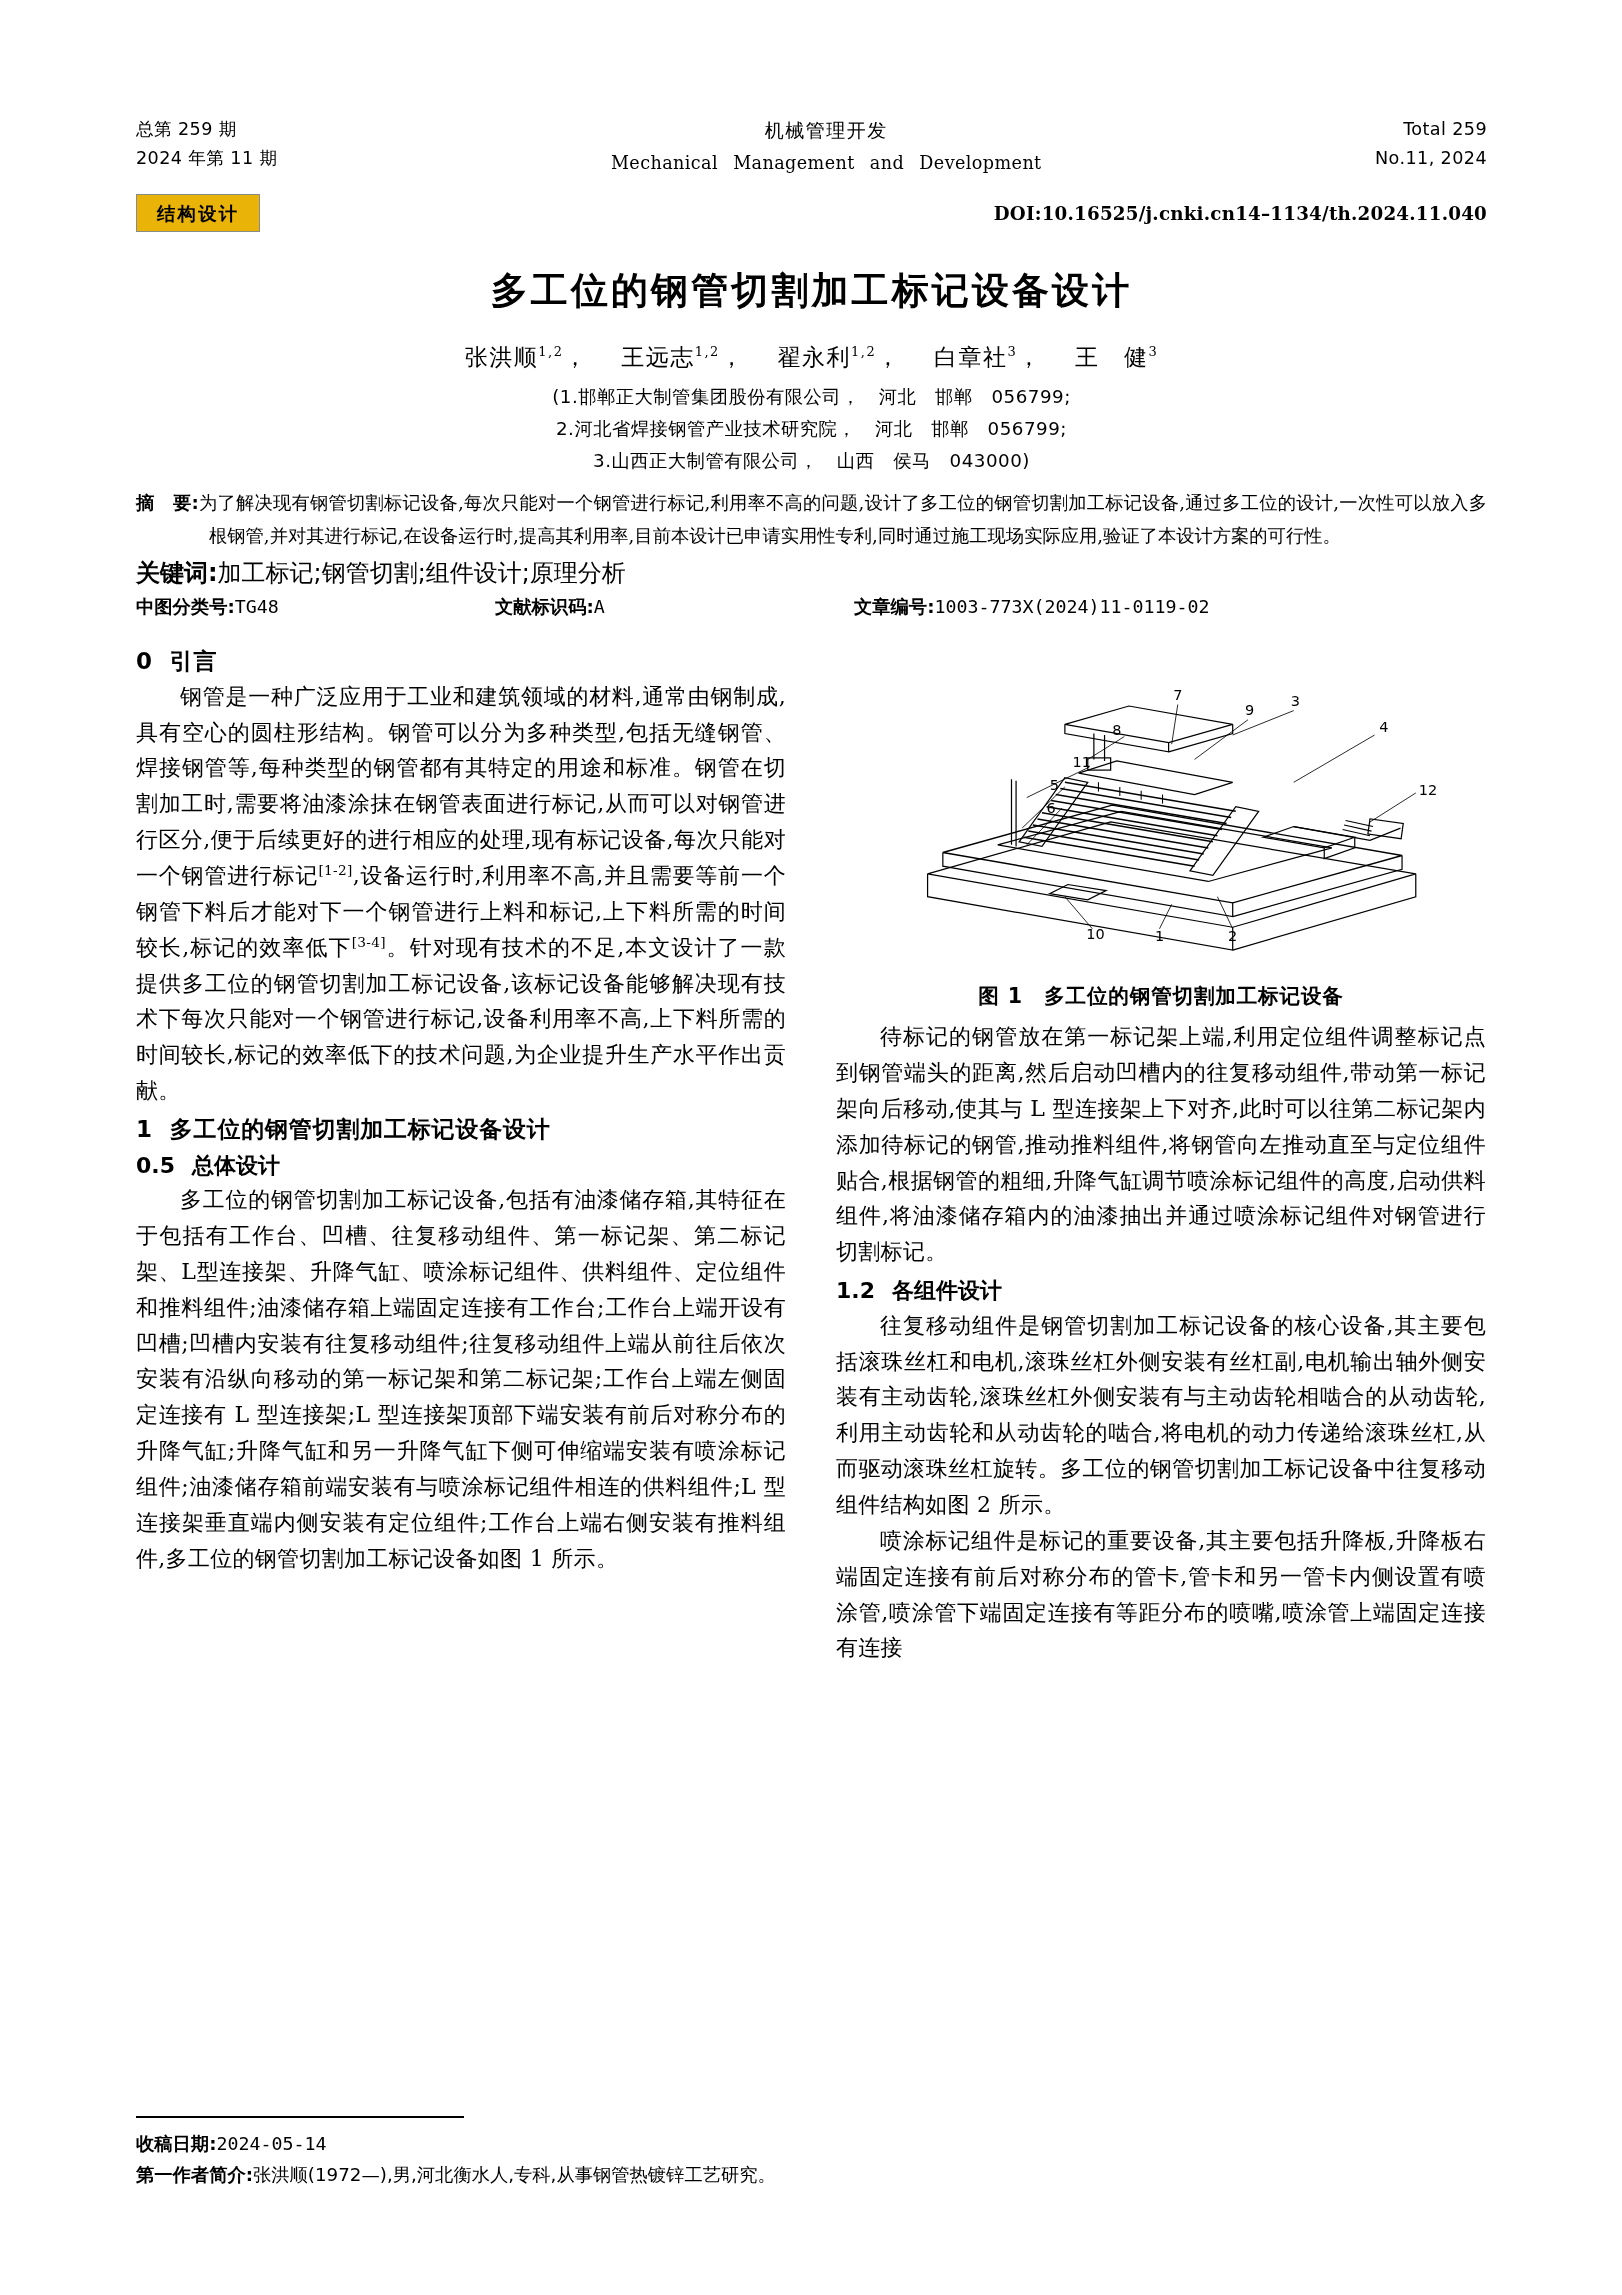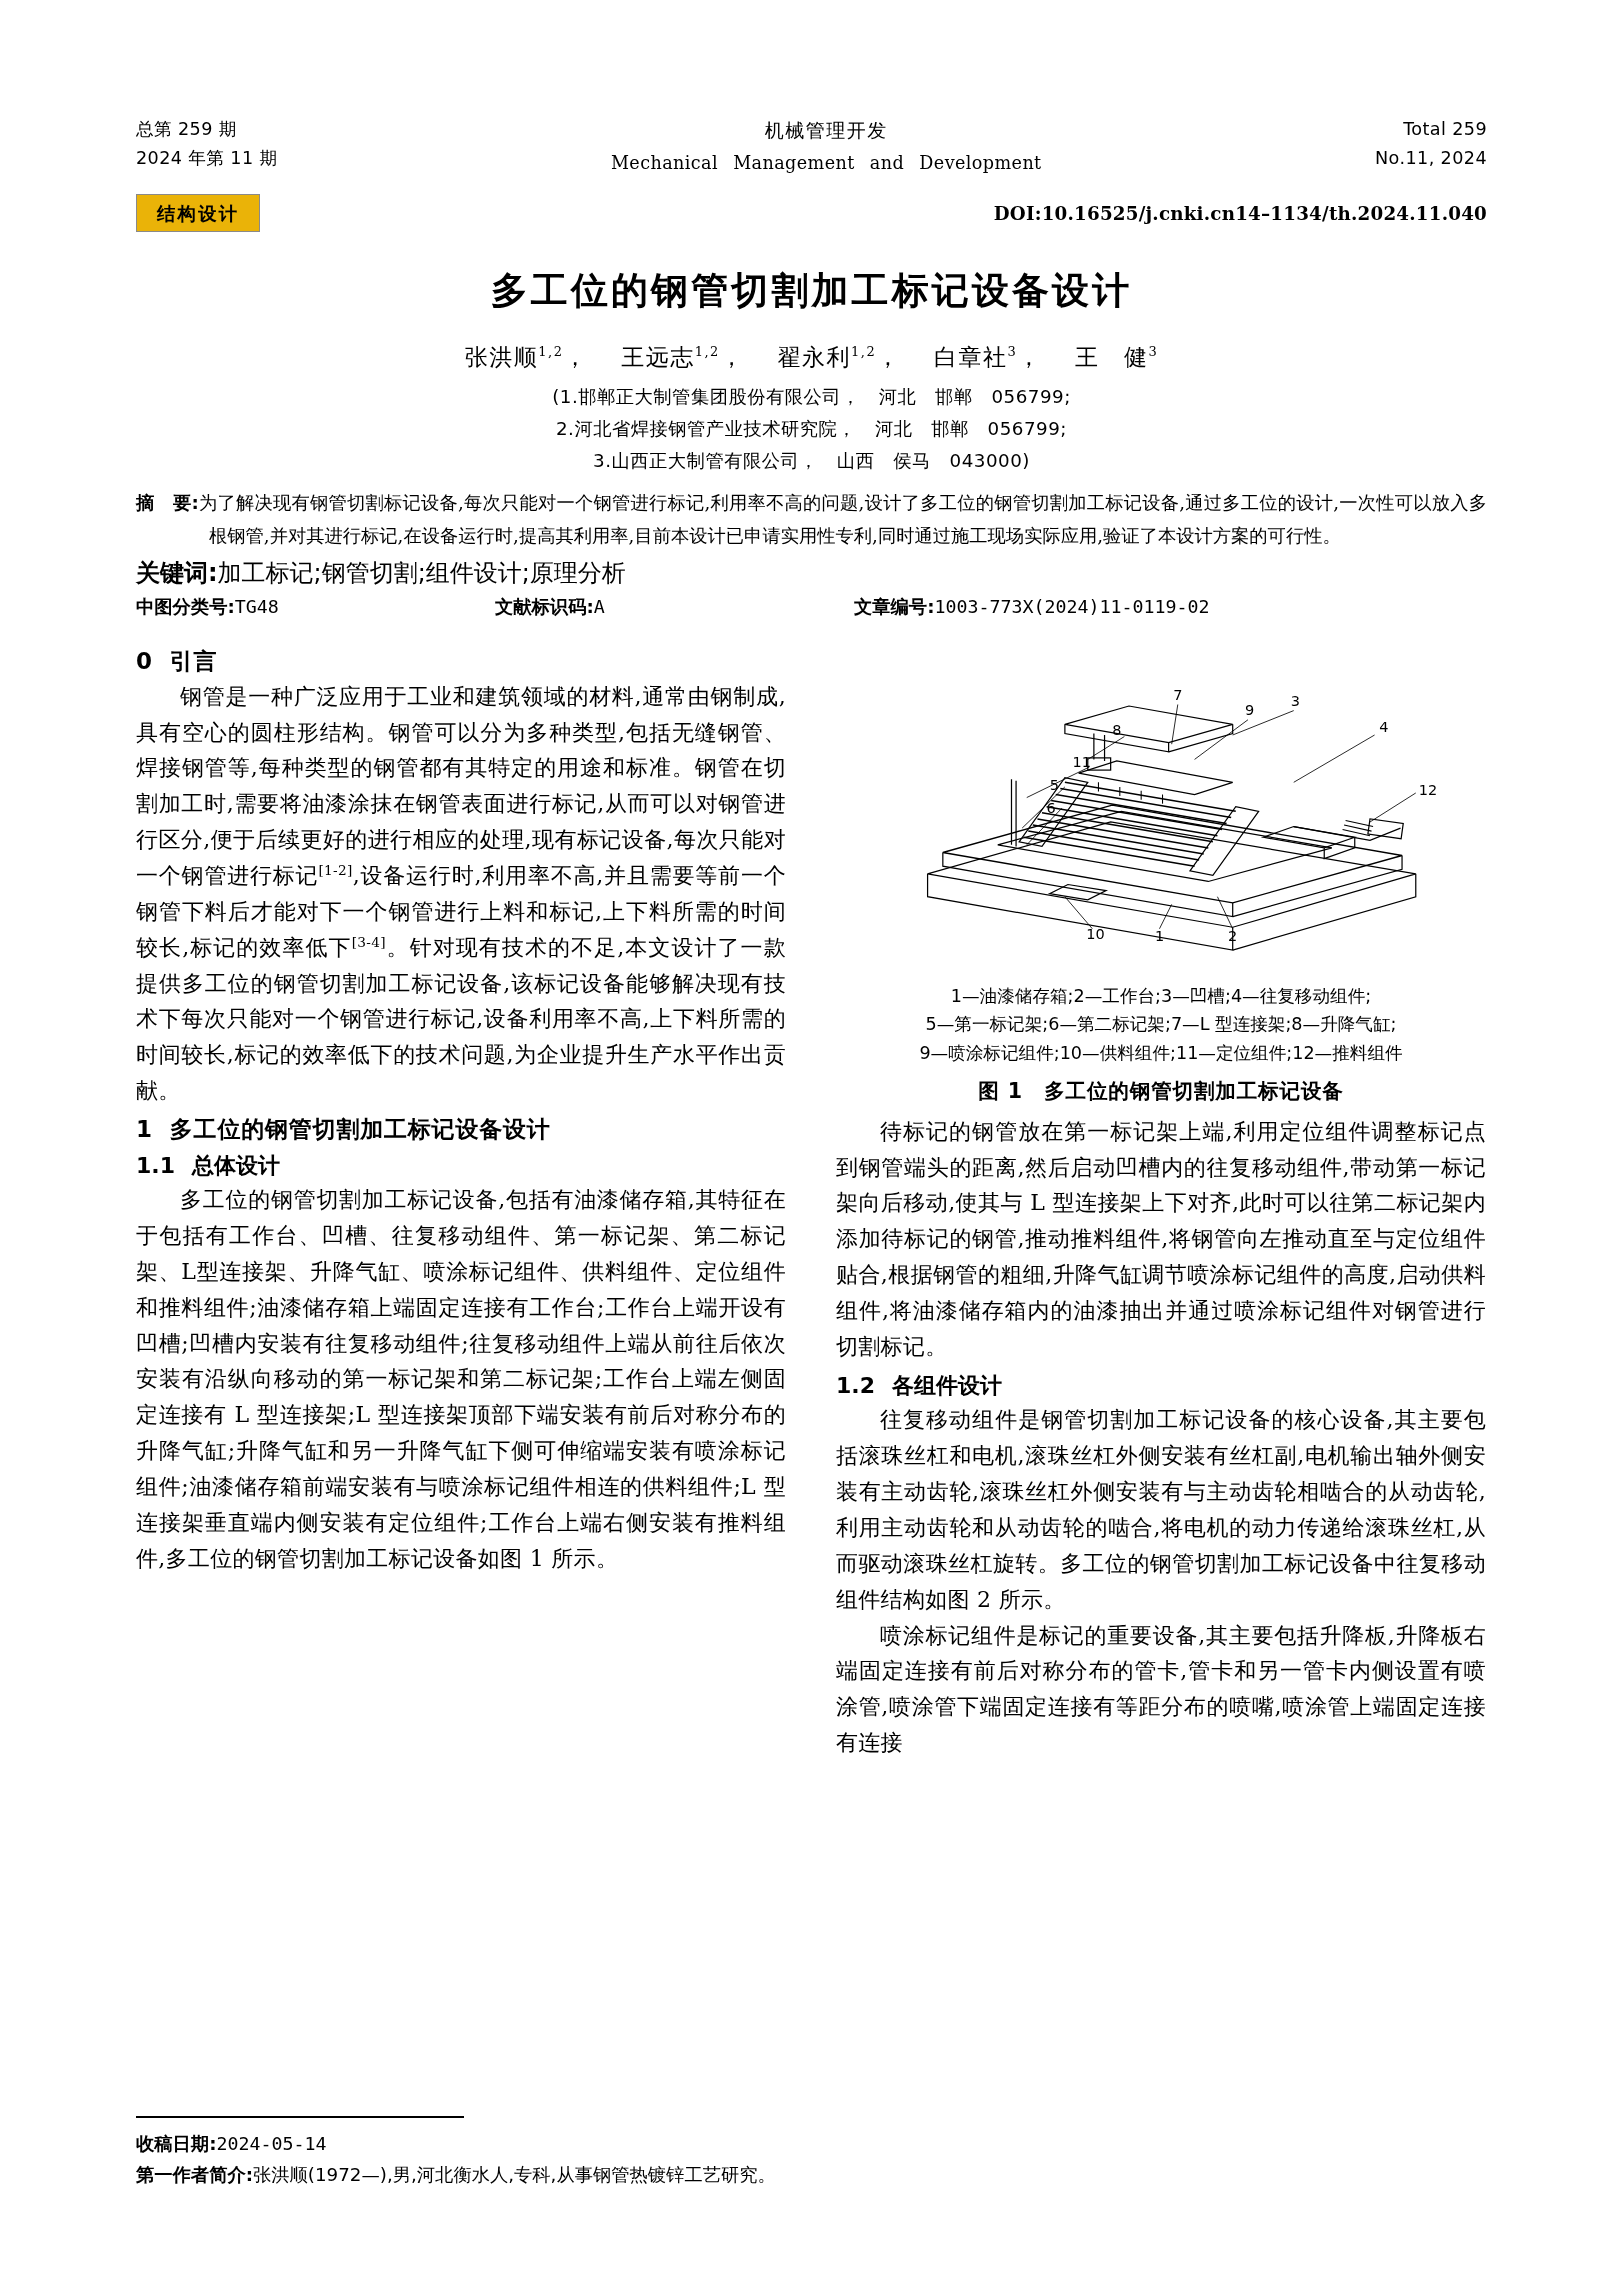--- a/index.html
+++ b/index.html
@@ -260,21 +260,21 @@
       <div class="c3"><b>文章编号:</b><span class="mono">1003-773X(2024)11-0119-02</span></div>
     </div>
 
     <div class="cols">
 
       <div class="col">
         <div class="sec-h"><span class="num">0</span><span>引言</span></div>
         <p class="body-p"><span>钢管是一种广泛应用于工业和建筑领域的材料,通常由钢制成,具有空心的圆柱形结构。钢管可以分为多种类型,包括无缝钢管、焊接钢管等,每种类型的钢管都有其特定的用途和标准。钢管在切割加工时,需要将油漆涂抹在钢管表面进行标记,从而可以对钢管进行区分,便于后续更好的进行相应的处理,现有标记设备,每次只能对一个钢管进行标记</span><sup>[1-2]</sup><span>,设备运行时,利用率不高,并且需要等前一个钢管下料后才能对下一个钢管进行上料和标记,上下料所需的时间较长,标记的效率低下</span><sup>[3-4]</sup><span>。针对现有技术的不足,本文设计了一款提供多工位的钢管切割加工标记设备,该标记设备能够解决现有技术下每次只能对一个钢管进行标记,设备利用率不高,上下料所需的时间较长,标记的效率低下的技术问题,为企业提升生产水平作出贡献。</span></p>
 
         <div class="sec-h"><span class="num">1</span><span>多工位的钢管切割加工标记设备设计</span></div>
-        <div class="sec-h2"><span class="num">1.1</span><span>总体设计</span></div>
+        <div class="sec-h2"><span class="num">0.5</span><span>总体设计</span></div>
         <p class="body-p">多工位的钢管切割加工标记设备,包括有油漆储存箱,其特征在于包括有工作台、凹槽、往复移动组件、第一标记架、第二标记架、L型连接架、升降气缸、喷涂标记组件、供料组件、定位组件和推料组件;油漆储存箱上端固定连接有工作台;工作台上端开设有凹槽;凹槽内安装有往复移动组件;往复移动组件上端从前往后依次安装有沿纵向移动的第一标记架和第二标记架;工作台上端左侧固定连接有 L 型连接架;L 型连接架顶部下端安装有前后对称分布的升降气缸;升降气缸和另一升降气缸下侧可伸缩端安装有喷涂标记组件;油漆储存箱前端安装有与喷涂标记组件相连的供料组件;L 型连接架垂直端内侧安装有定位组件;工作台上端右侧安装有推料组件,多工位的钢管切割加工标记设备如图 1 所示。</p>
       </div>
 
       <div class="col">
 
         <div class="fig-wrap">
           <div class="fig-img">
             <svg viewBox="0 0 852 430" width="650" height="328">
               <g fill="none" stroke="#000" stroke-width="1.6">
 
@@ -358,25 +358,20 @@
                 <text x="310" y="160">11</text>
                 <text x="764" y="196">12</text>
                 <text x="280" y="190">5</text>
                 <text x="276" y="220">6</text>
                 <text x="328" y="386">10</text>
                 <text x="418" y="388">1</text>
                 <text x="514" y="388">2</text>
               </g>
             </svg>
           </div>
-          <div class="fig-caption-legend">
-            <div>1—油漆储存箱;2—工作台;3—凹槽;4—往复移动组件;</div>
-            <div>5—第一标记架;6—第二标记架;7—L 型连接架;8—升降气缸;</div>
-            <div>9—喷涂标记组件;10—供料组件;11—定位组件;12—推料组件</div>
-          </div>
           <div class="fig-title"><span>图 1</span>　<span>多工位的钢管切割加工标记设备</span></div>
         </div>
 
         <p class="body-p" style="margin-top:9.2px">待标记的钢管放在第一标记架上端,利用定位组件调整标记点到钢管端头的距离,然后启动凹槽内的往复移动组件,带动第一标记架向后移动,使其与 L 型连接架上下对齐,此时可以往第二标记架内添加待标记的钢管,推动推料组件,将钢管向左推动直至与定位组件贴合,根据钢管的粗细,升降气缸调节喷涂标记组件的高度,启动供料组件,将油漆储存箱内的油漆抽出并通过喷涂标记组件对钢管进行切割标记。</p>
         <div class="sec-h2"><span class="num">1.2</span><span>各组件设计</span></div>
         <p class="body-p">往复移动组件是钢管切割加工标记设备的核心设备,其主要包括滚珠丝杠和电机,滚珠丝杠外侧安装有丝杠副,电机输出轴外侧安装有主动齿轮,滚珠丝杠外侧安装有与主动齿轮相啮合的从动齿轮,利用主动齿轮和从动齿轮的啮合,将电机的动力传递给滚珠丝杠,从而驱动滚珠丝杠旋转。多工位的钢管切割加工标记设备中往复移动组件结构如图 2 所示。</p>
         <p class="body-p">喷涂标记组件是标记的重要设备,其主要包括升降板,升降板右端固定连接有前后对称分布的管卡,管卡和另一管卡内侧设置有喷涂管,喷涂管下端固定连接有等距分布的喷嘴,喷涂管上端固定连接有连接</p>
       </div>
     </div>
   </div>

